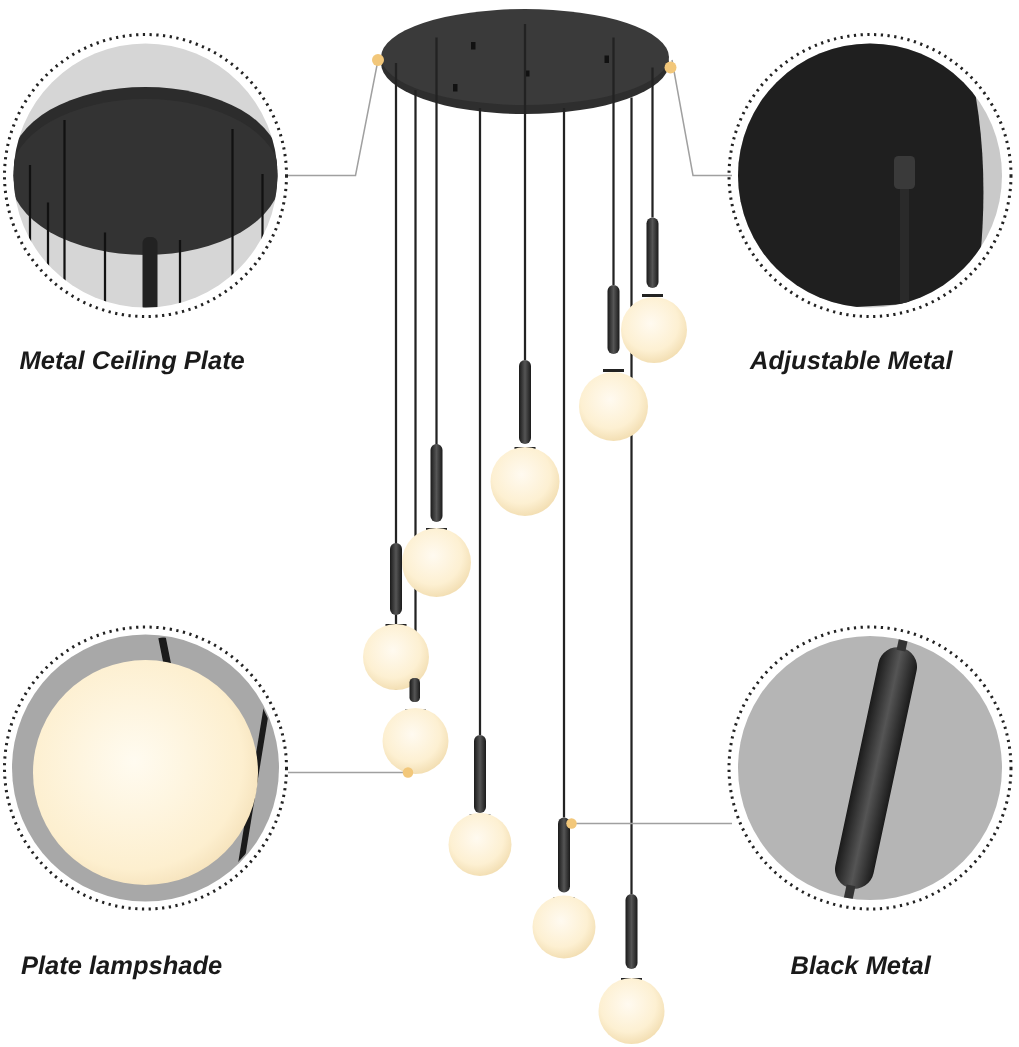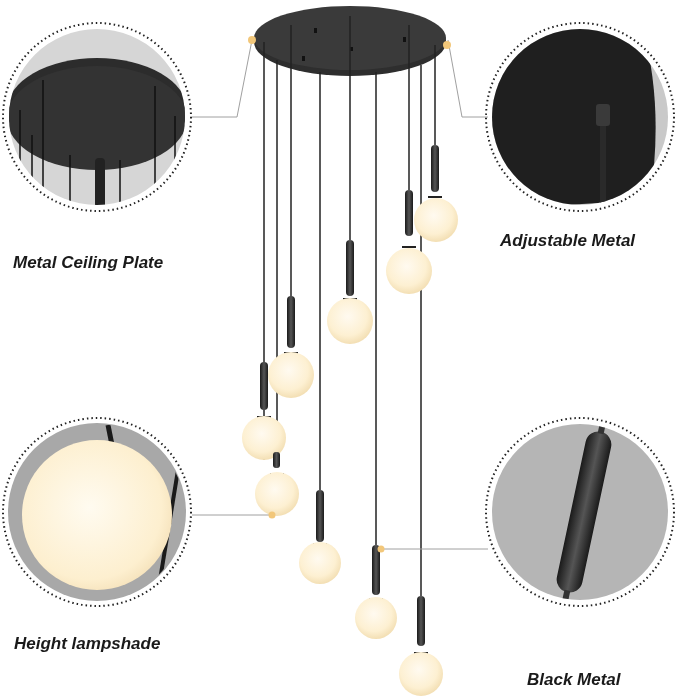--- a/index.html
+++ b/index.html
@@ -161,17 +161,17 @@
       <rect x="480" y="420" width="200" height="200" fill="#b5b5b5"></rect>
       <g transform="rotate(12 584 512)">
         <rect x="571" y="430" width="26" height="164" rx="13" fill="url(#rodG)"></rect>
         <rect x="581" y="420" width="6" height="12" fill="#333"></rect>
         <rect x="581" y="592" width="6" height="20" fill="#333"></rect>
       </g>
     </g>
   </g>
 </svg>
 
-<div class="label" style="left:13px; top:231px;margin-top:22px;">Metal Ceiling Plate</div>
+<div class="label" style="left:13px; top:231px;">Metal Ceiling Plate</div>
 <div class="label" style="left:500px; top:231px;">Adjustable Metal</div>
-<div class="label" style="left:14px; top:634px;">Height lampshade</div>
-<div class="label" style="left:527px; top:670px;text-align:center;">Black Metal</div>
+<div class="label" style="left:14px; top:634px;">Plate lampshade</div>
+<div class="label" style="left:527px; top:634px;text-align:center;">Black Metal</div>
 </div>
 
 </body></html>

